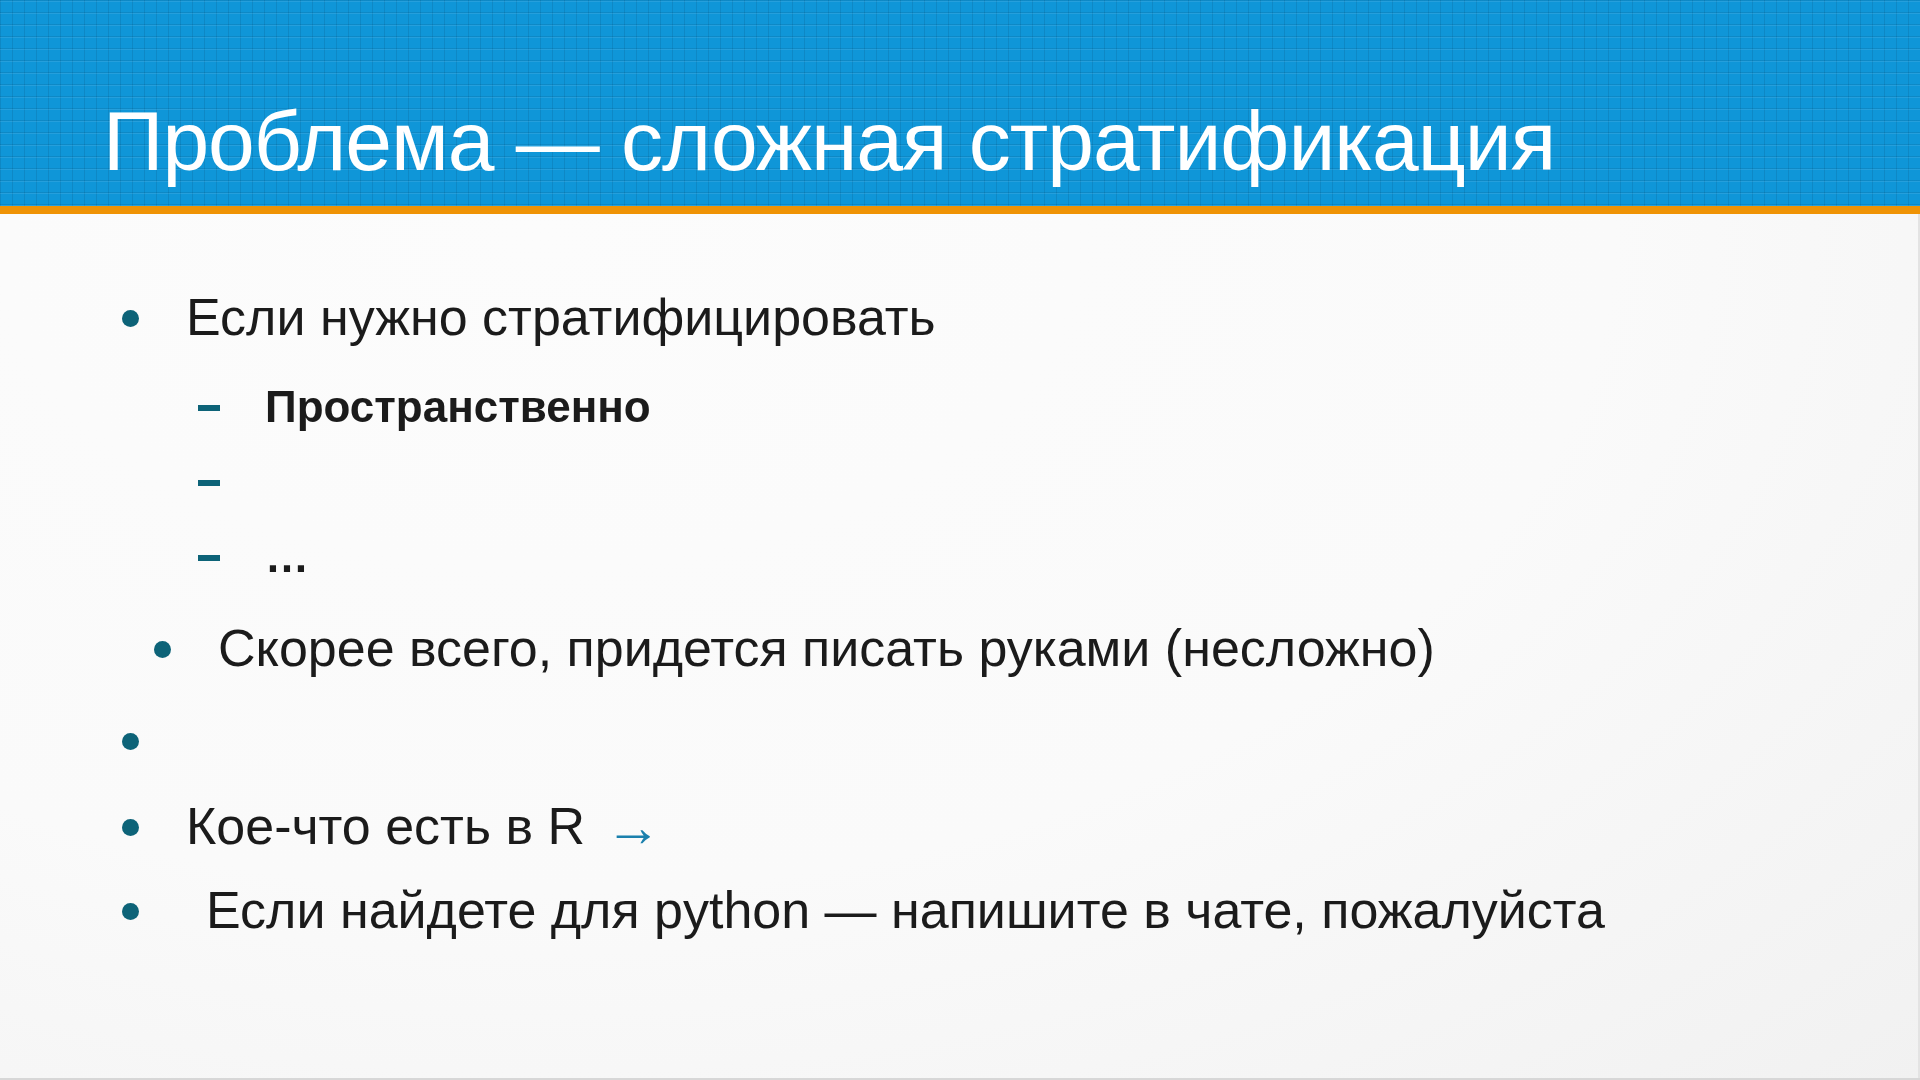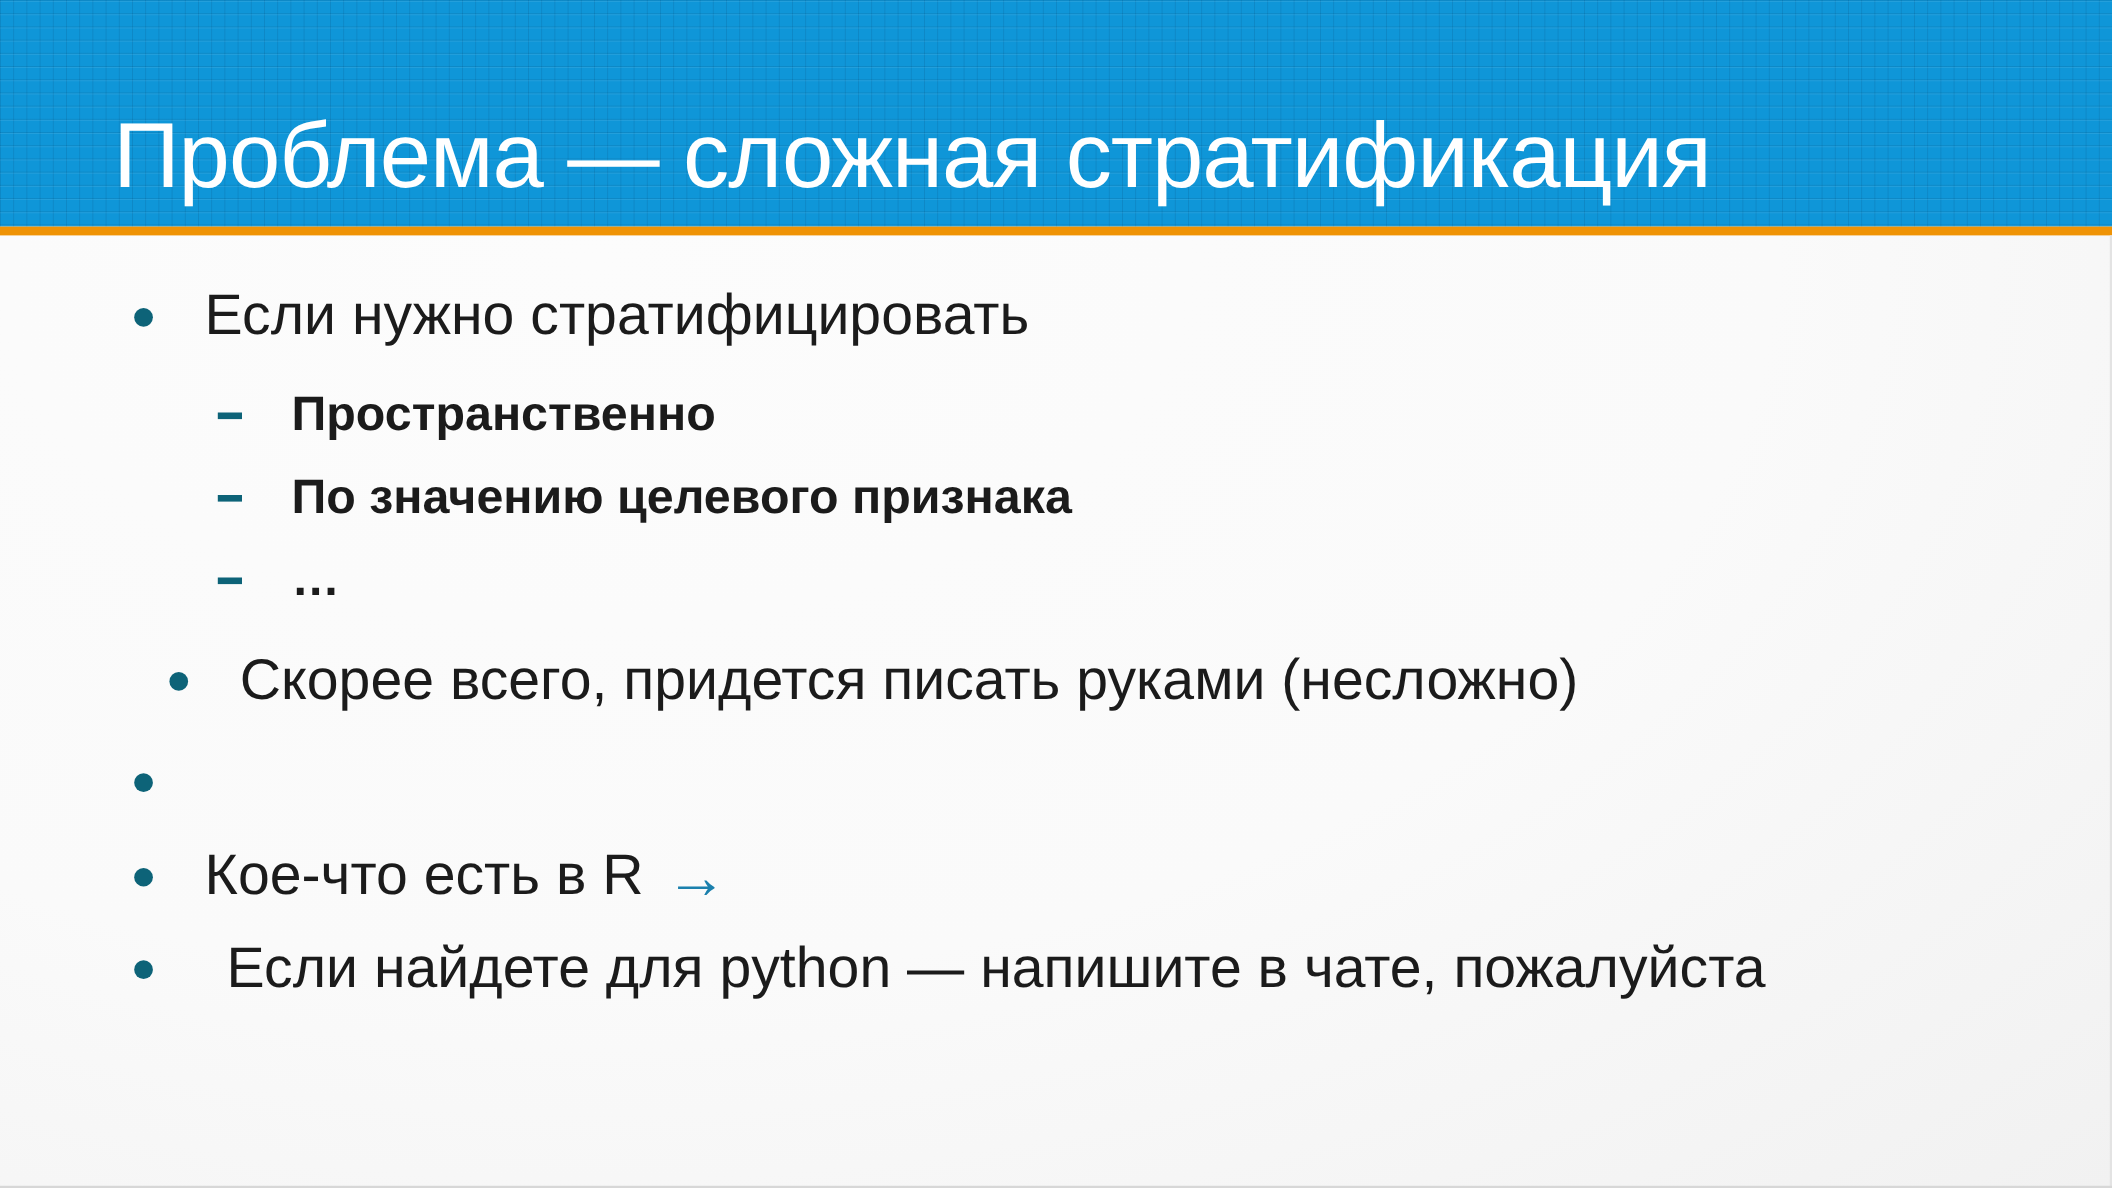--- a/index.html
+++ b/index.html
@@ -54,21 +54,21 @@
     background: var(--accent-bar);
   }
   
   .slide-body {
     position: absolute;
     top: 214px; left: 0;
     width: 100%; height: 866px;
   }
   .bullet-list {
     list-style: none;
-    padding-top: 28px;
+    padding-top: 58px;
   }
   .bullet-list li {
     display: flex;
     align-items: center;
     color: var(--body-text);
     white-space: nowrap;
   }
   .bullet-list li.l1 {
     height: 92px;
     padding-left: 122px;
@@ -145,21 +145,20 @@
         <span class="txt">Если нужно стратифицировать</span>
       </li>
 
       <li class="l2">
         <span class="dash"></span>
         <span class="txt">Пространственно</span>
       </li>
 
       <li class="l2">
         <span class="dash"></span>
-        <span class="txt">По значению целевого признака</span>
       </li>
 
       <li class="l2">
         <span class="dash"></span>
         <span class="txt">…</span>
       </li>
 
       <li class="l1">
         <span class="dot"></span>
         <span class="txt">Скорее всего, придется писать руками (несложно)</span>

